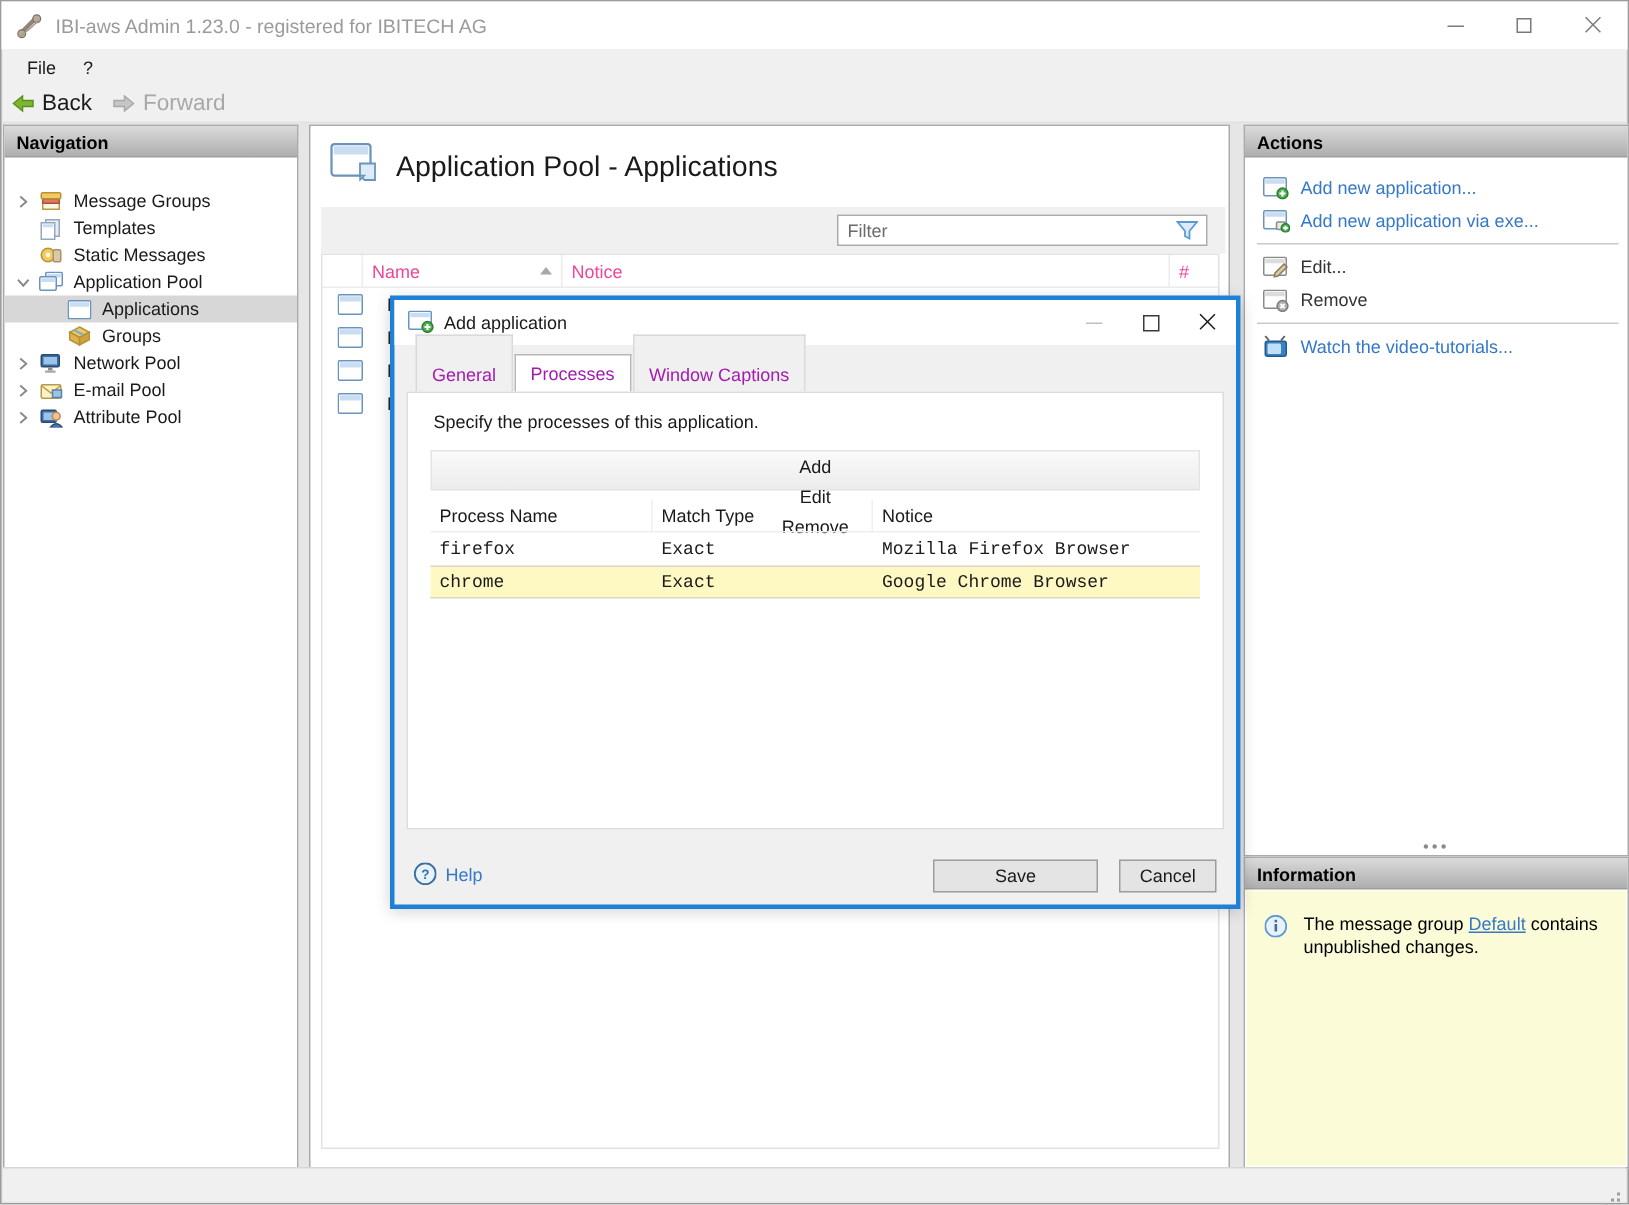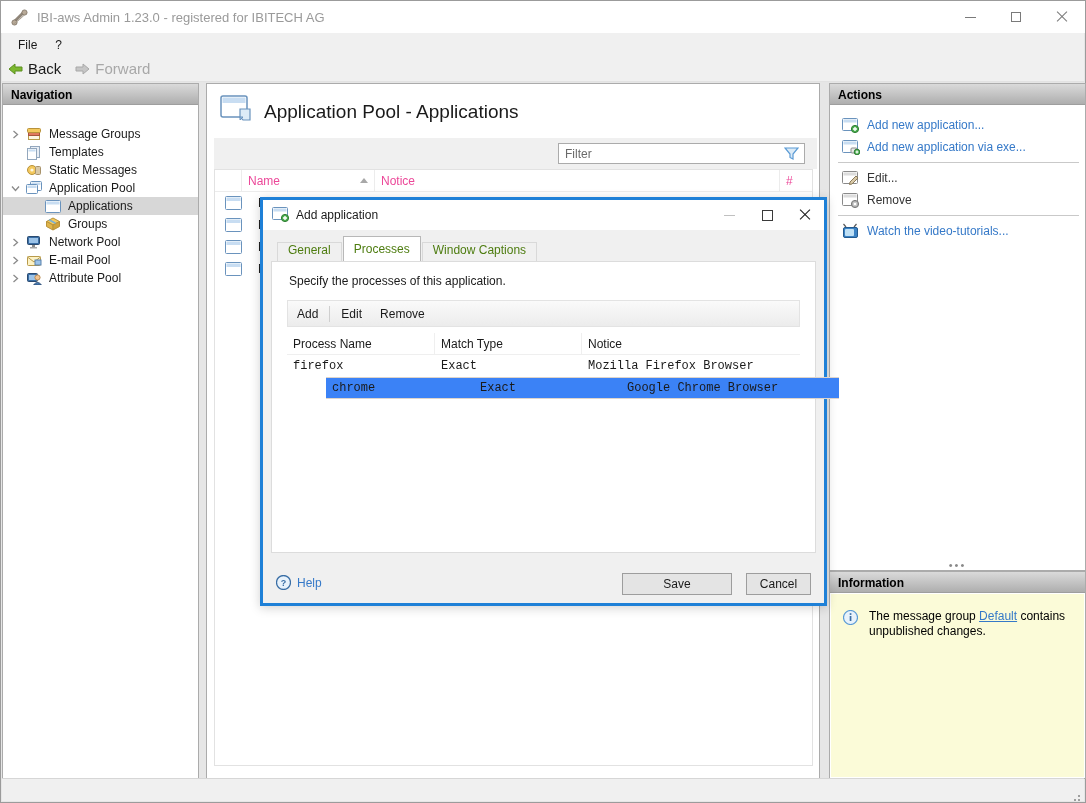--- a/index.html
+++ b/index.html
@@ -96,34 +96,34 @@
     border:3px solid #1e80d7; z-index:20; box-shadow:0 2px 10px rgba(0,0,0,.18); }
   .dlg-titlebar { position:absolute; top:0; left:0; right:0; height:30px; background:#fff; }
   .dlg-icon { position:absolute; left:9px; top:7px; }
   .dlg-title { position:absolute; left:33px; top:8px; font-size:12px; color:#1a1a1a; }
   .dlg-ctrls { position:absolute; right:0; top:0; height:30px; display:flex; }
   .dlg-ctrl { width:38px; height:30px; display:flex; align-items:center; justify-content:center; }
   .dlg-ctrl .glyph-min { border-top-color:#c0c0c0; }
   .dlg-ctrl .glyph-max { width:11px; height:11px; border-color:#3a3a3a; }
   .dlg-ctrl .glyph-x::before,.dlg-ctrl .glyph-x::after { border-top-color:#1a1a1a; }
   .dlg-tabs { position:absolute; top:39px; left:14px; display:flex; align-items:flex-end; height:22px; }
-  .dlg-tab { padding:0 10px 4px 10px; background:#f0f0f0; border:1px solid #d9d9d9; border-bottom:0; margin-right:1px; color:#4d7c0f; }
+  .dlg-tab { padding:19px 10px 4px 10px; background:#f0f0f0; border:1px solid #d9d9d9; border-bottom:0; margin-right:1px; color:#a21caf; }
   .dlg-tab.active { background:#fff; border-color:#b8b8b8; padding-top:5px; padding-bottom:6px; position:relative; top:1px; }
   .dlg-page { position:absolute; left:8px; top:61px; width:545px; height:292px; background:#fff; border:1px solid #dcdcdc; }
   .dlg-desc { position:absolute; left:17px; top:12px; }
   .dlg-band { position:absolute; left:15px; top:38px; width:513px; height:27px; background:linear-gradient(#fafafa,#ececec);
-    border:1px solid #e3e3e3; display:flex; align-items:center; }
+    border:1px solid #e3e3e3; display:flex; align-items:center;flex-direction:column; }
   .band-btn { padding:3px 9px; }
   .band-sep { width:1px; height:16px; background:#cfcfcf; margin:0 2px; }
   .d-header { position:absolute; left:15px; top:71px; width:513px; height:22px; display:flex; align-items:center; border-bottom:1px solid #efefef; }
   .d-col { height:100%; display:flex; align-items:center; padding-left:6px; border-right:1px solid #efefef; }
   .d-col.c1 { width:148px; } .d-col.c2 { width:147px; } .d-col.c3 { flex:1; border-right:0; }
   .d-row { position:absolute; left:15px; width:513px; height:22px; display:flex; align-items:center; }
   .d-row .d-col { border-right:0;font-family:Liberation Mono, monospace; }
-  .d-row.selected { background:#3b82f6; border-top:1px solid #ddd4cb; border-bottom:1px solid #ddd4cb;margin-left:39px; }
+  .d-row.selected { background:#fef9c3; border-top:1px solid #ddd4cb; border-bottom:1px solid #ddd4cb; }
   .dlg-footer-help { position:absolute; left:13px; top:375px; display:flex; align-items:center; gap:6px; color:#3579c8; }
   .btn { position:absolute; top:373px; height:22px; background:#e4e4e4; border:1px solid #9d9d9d;
     font:12px "Liberation Sans",sans-serif; color:#1a1a1a; display:flex; align-items:center; justify-content:center; }
   .btn-save { left:359px; width:110px; }
   .btn-cancel { left:483px; width:65px; }
 </style>
 </head>
 <body>
 
 <div class="window">

